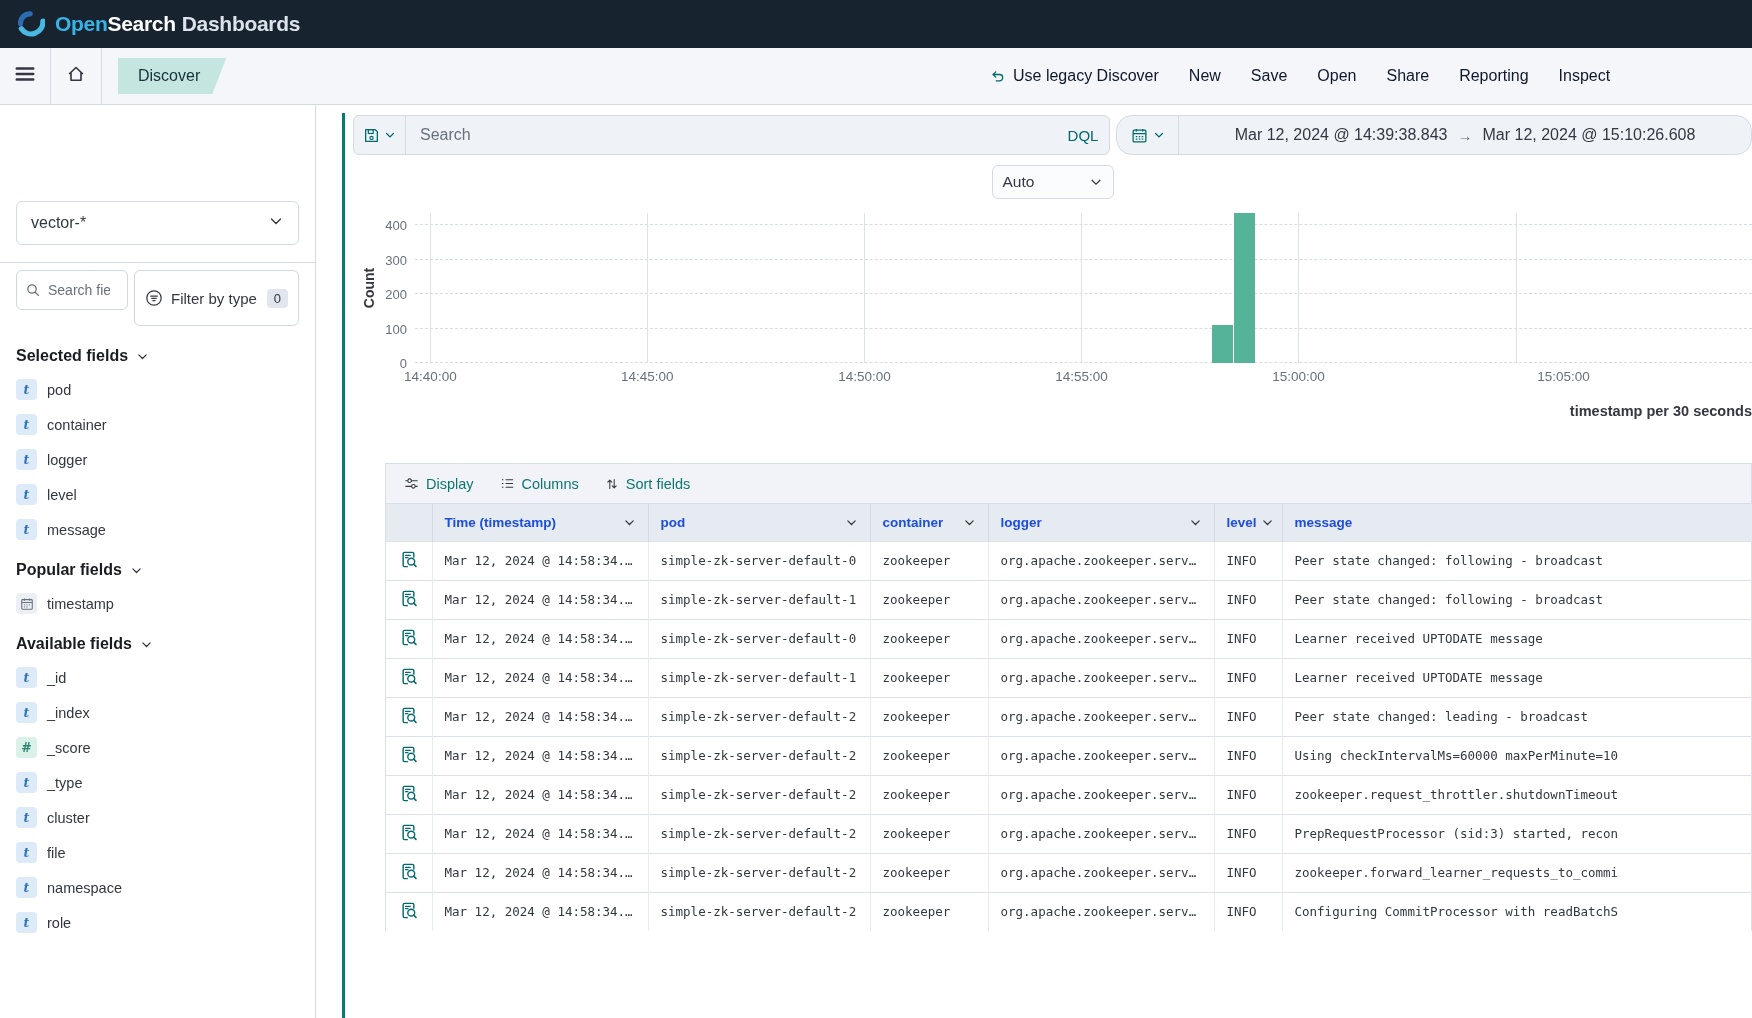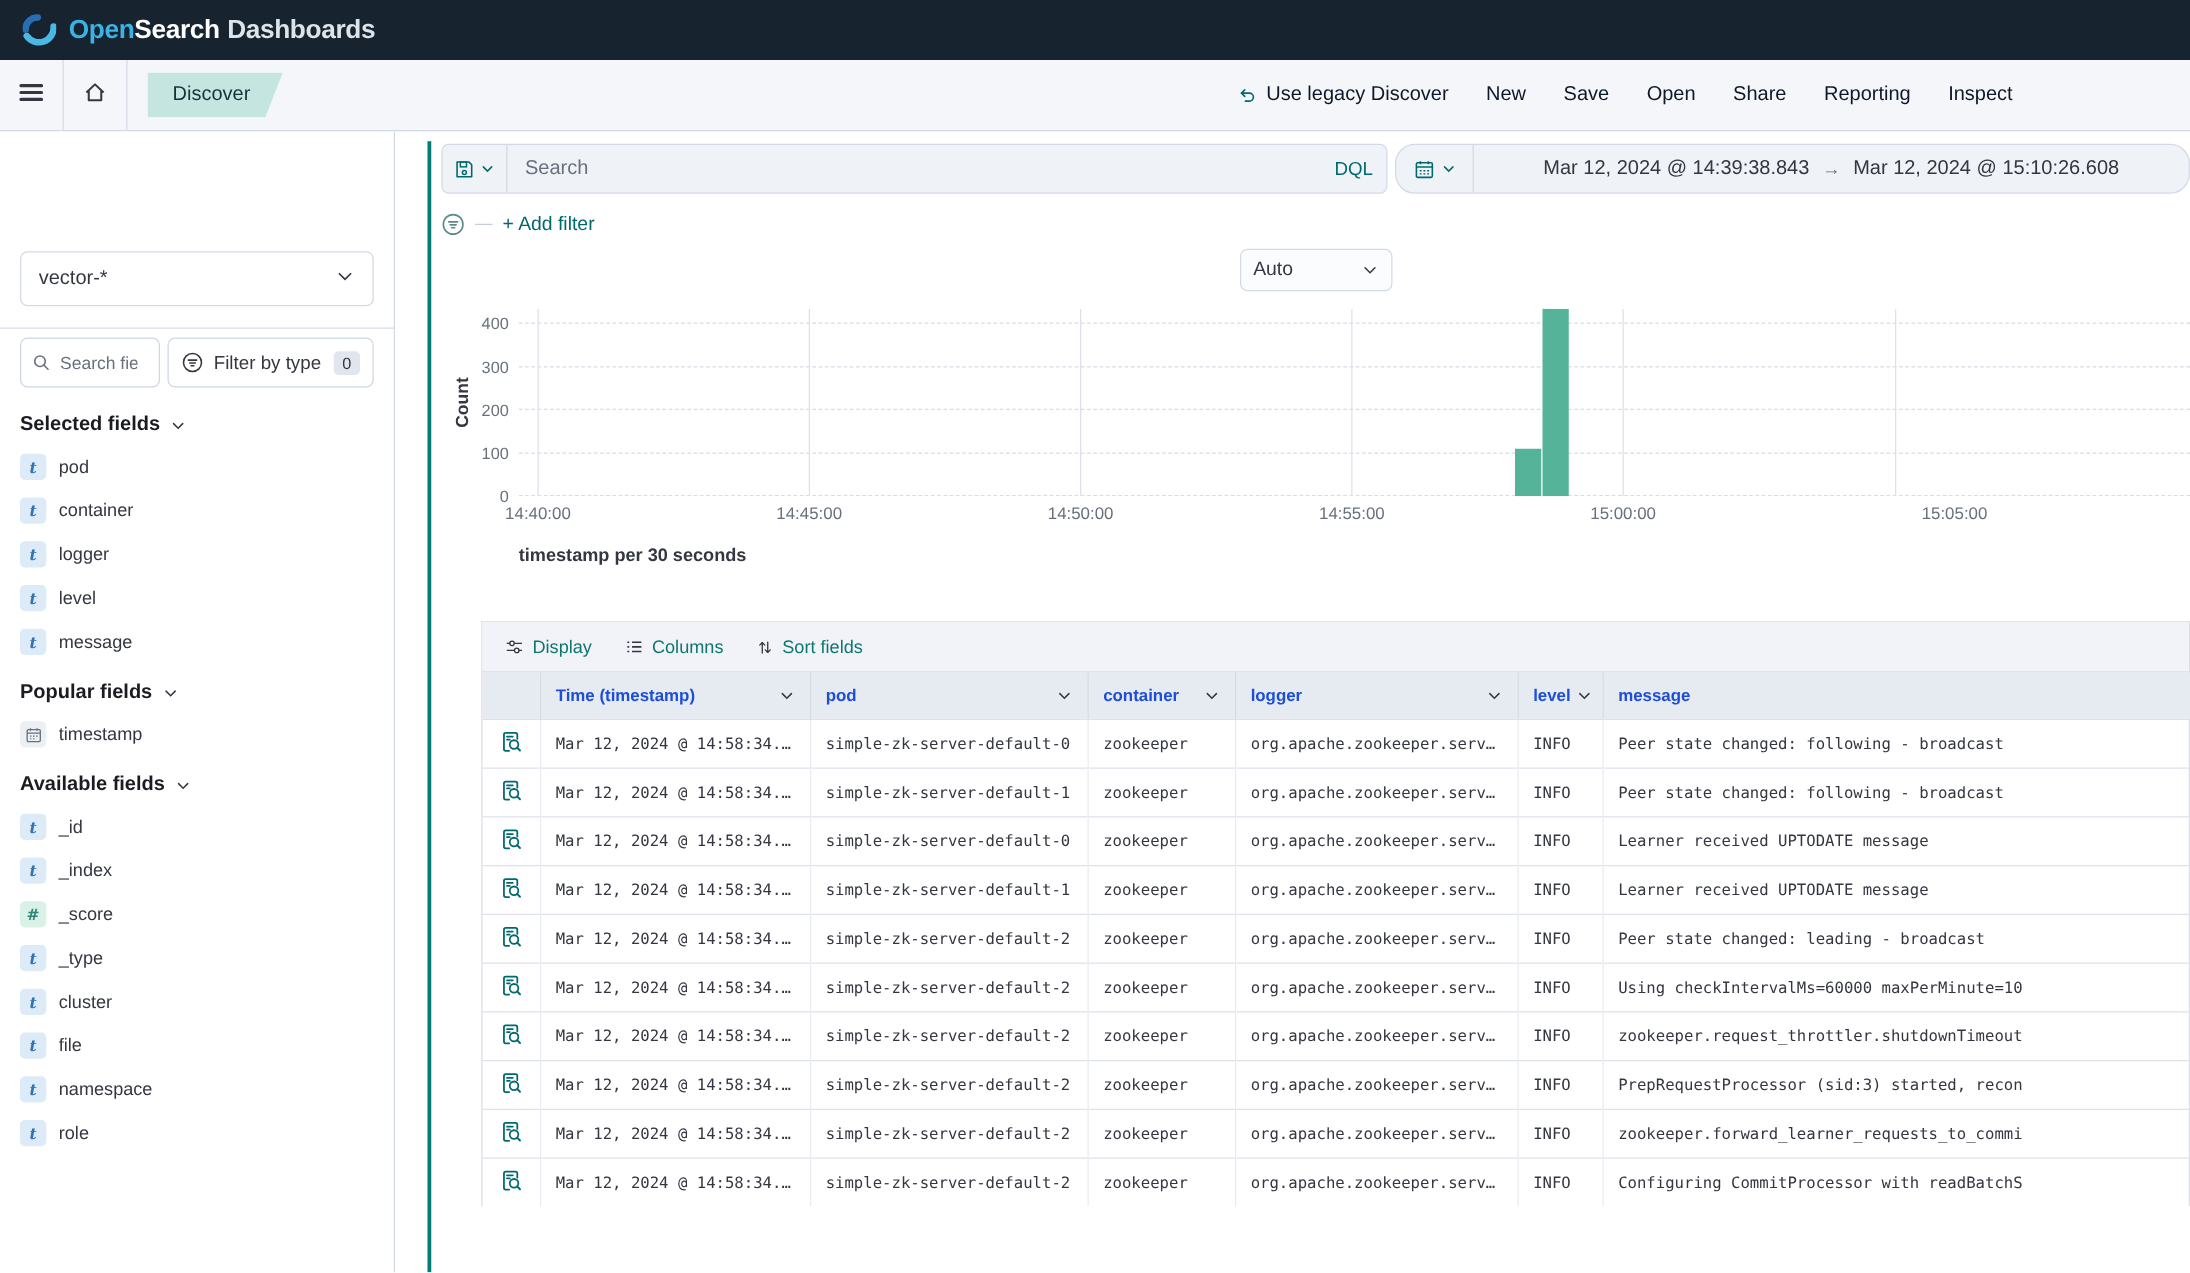--- a/index.html
+++ b/index.html
@@ -31,21 +31,21 @@
   .accent-line { position:absolute; left:26px; top:8px; bottom:0; width:3px; background:#017d73; }
 
   
   .index-select { margin-top:96px; height:44px; border:1px solid #d3dae6; border-radius:6px; background:#fff;
     display:flex; align-items:center; justify-content:space-between; padding:0 14px; font-size:16px; color:#343741; cursor:pointer; }
   .sidebar-divider { border:none; border-top:1px solid #d3dae6; margin:17px -16px 0 -16px; }
   .field-filters { display:flex; gap:6px; margin-top:7px; }
   .field-search { width:112px; height:40px; border:1px solid #cfd7e2; border-radius:6px; background:#fff; display:flex; align-items:center; padding:0 8px; overflow:hidden; }
   .field-search input { border:none; outline:none; width:62px; font-size:14px; color:#343741; background:transparent; font-family:"Liberation Sans",sans-serif; }
   .field-search input::placeholder { color:#69707d; }
-  .filter-type { flex:1; height:40px; border:1px solid #cfd7e2; border-radius:6px; background:#fff; display:flex; align-items:center; gap:8px; padding:0 10px; font-size:15px; color:#343741; cursor:pointer; }
+  .filter-type { flex:1; height:56px; border:1px solid #cfd7e2; border-radius:6px; background:#fff; display:flex; align-items:center; gap:8px; padding:0 10px; font-size:15px; color:#343741; cursor:pointer; }
   .count-badge { margin-left:auto; background:#e0e5ee; border-radius:4px; font-size:13px; padding:2px 7px; color:#343741; }
   .field-section-header { display:flex; align-items:center; gap:8px; font-size:16px; font-weight:600; color:#1a1c21; margin-top:21px; cursor:pointer; }
   .field-item { display:flex; align-items:center; gap:10px; margin-top:14px; height:21px; cursor:pointer; }
   .field-name { font-size:14.5px; color:#343741; }
   .type-badge { width:21px; height:21px; border-radius:4px; display:flex; align-items:center; justify-content:center; flex:none;
     font-family:"DejaVu Serif", serif; font-style:italic; font-weight:bold; font-size:12.5px; }
   .type-t { background:#dcebf7; color:#3173b4; }
   .type-num { background:#d9f1e7; color:#2d8573; }
   .type-date { background:#eceff4; color:#69707d; }
 
@@ -79,21 +79,21 @@
   .chart-row { display:flex; }
   .y-axis { width:62px; position:relative; flex:none; }
   .y-label { position:absolute; left:-4px; top:50%; transform:translate(0,-50%) rotate(-90deg); transform-origin:center; font-weight:bold; font-size:14px; color:#343741; }
   .y-tick { position:absolute; right:8px; transform:translateY(50%); font-size:13px; color:#69707d; }
   .plot { flex:1; position:relative; height:150px; overflow:hidden; }
   .h-grid { position:absolute; left:0; right:0; border-top:1px dashed #d7dce6; }
   .v-grid { position:absolute; top:0; bottom:0; width:1px; background:#dde2ea; }
   .bar { position:absolute; background:#54b399; }
   .x-labels { position:relative; height:22px; margin-left:62px; }
   .x-tick { position:absolute; top:6px; transform:translateX(-50%); font-size:13.5px; color:#69707d; white-space:nowrap; }
-  .x-axis-title { text-align:left; font-size:14.5px; font-weight:bold; color:#343741; margin:18px 0 0 62px; }
+  .x-axis-title { text-align:right; font-size:14.5px; font-weight:bold; color:#343741; margin:18px 0 0 62px; }
 
   
   .table-panel { margin:44px 0 0 32px; border:1px solid #d9dee8; border-bottom:none; }
   .grid-toolbar { height:40px; background:#f1f3f8; display:flex; align-items:center; gap:26px; padding:0 18px; border-bottom:1px solid #d9dee8; }
   .grid-tool { display:flex; align-items:center; gap:7px; font-size:14.5px; color:#0f766e; cursor:pointer; }
   table.grid { border-collapse:collapse; width:1600px; table-layout:fixed; }
   .grid th { background:#e6eaf1; font-size:13.5px; font-weight:bold; color:#1d4ed8; text-align:left; height:37px; padding:0 12px;
     border-right:1px solid #d5dae3; white-space:nowrap; }
   .grid th .th-inner { display:flex; align-items:center; justify-content:space-between; gap:4px; }
   .grid td { height:39px; border-top:1px solid #dde1e9; border-right:1px solid #e8ebf1; padding:0 12px;
@@ -329,30 +329,20 @@
           </span>
         </span>
         <span class="date-range">
           <span class="date-val">Mar 12, 2024 @ 14:39:38.843</span>
           <span class="range-arrow">→</span>
           <span class="date-val">Mar 12, 2024 @ 15:10:26.608</span>
         </span>
       </div>
     </div>
 
-    <div class="filter-row">
-      <span style="display:flex;">
-        <svg width="19" height="19" viewBox="0 0 16 16">
-            <circle cx="8" cy="8" r="6.6" stroke="#5b8a8c" stroke-width="1.1" fill="none"></circle>
-            <path d="M5 6.3h6M6 8.3h4M7 10.3h2" stroke="#5b8a8c" stroke-width="1.1" stroke-linecap="round"></path>
-          </svg>
-      </span>
-      <span class="filter-dash"></span>
-      <span class="add-filter">+ Add filter</span>
-    </div>
 
     <div class="hits-sub">
       <span class="interval-select">
         <span>Auto</span>
         <span style="display:flex;">
           <svg width="14" height="14" viewBox="0 0 16 16">
               <path d="M3.5 6l4.5 4.5L12.5 6" stroke="#343741" stroke-width="1.4" fill="none" stroke-linecap="round"></path>
             </svg>
         </span>
       </span>

